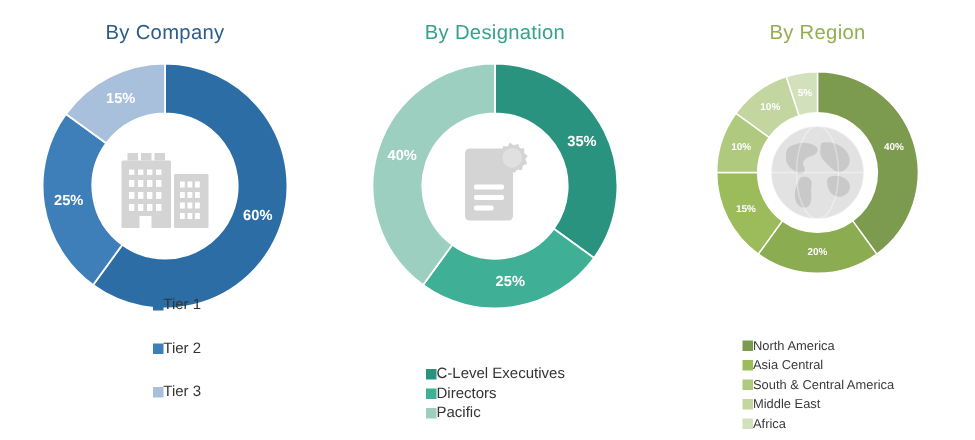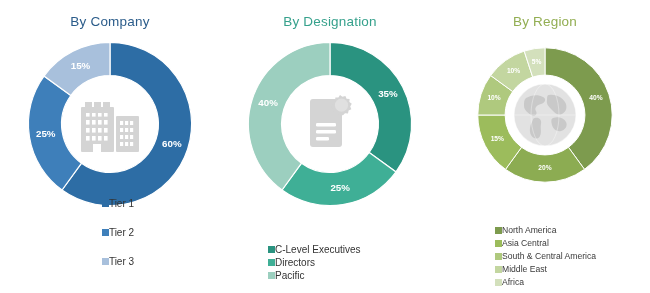--- a/index.html
+++ b/index.html
@@ -96,21 +96,21 @@
   .legend-label{
     font-size:9.5px;
     color:#3a3a3a;
     line-height:11px;
   }
   .legend-company .legend-label{font-size:10px;color:#333;}
   .legend-designation .legend-label{font-size:10px;color:#333;}
   .legend-region .legend-label{font-size:8.6px;color:#3a3a3a;}
 
   .legend-company{bottom:26px;}
-  .legend-designation{left:48px;bottom:12px;}
+  .legend-designation{left:64px;bottom:12px;}
   .legend-region{left:55px;bottom:5px;}
 </style>
 </head>
 <body>
 
 <div class="board">
 
   <div class="panel panel-company">
     <div class="chart-title title-company">By Company</div>
 

